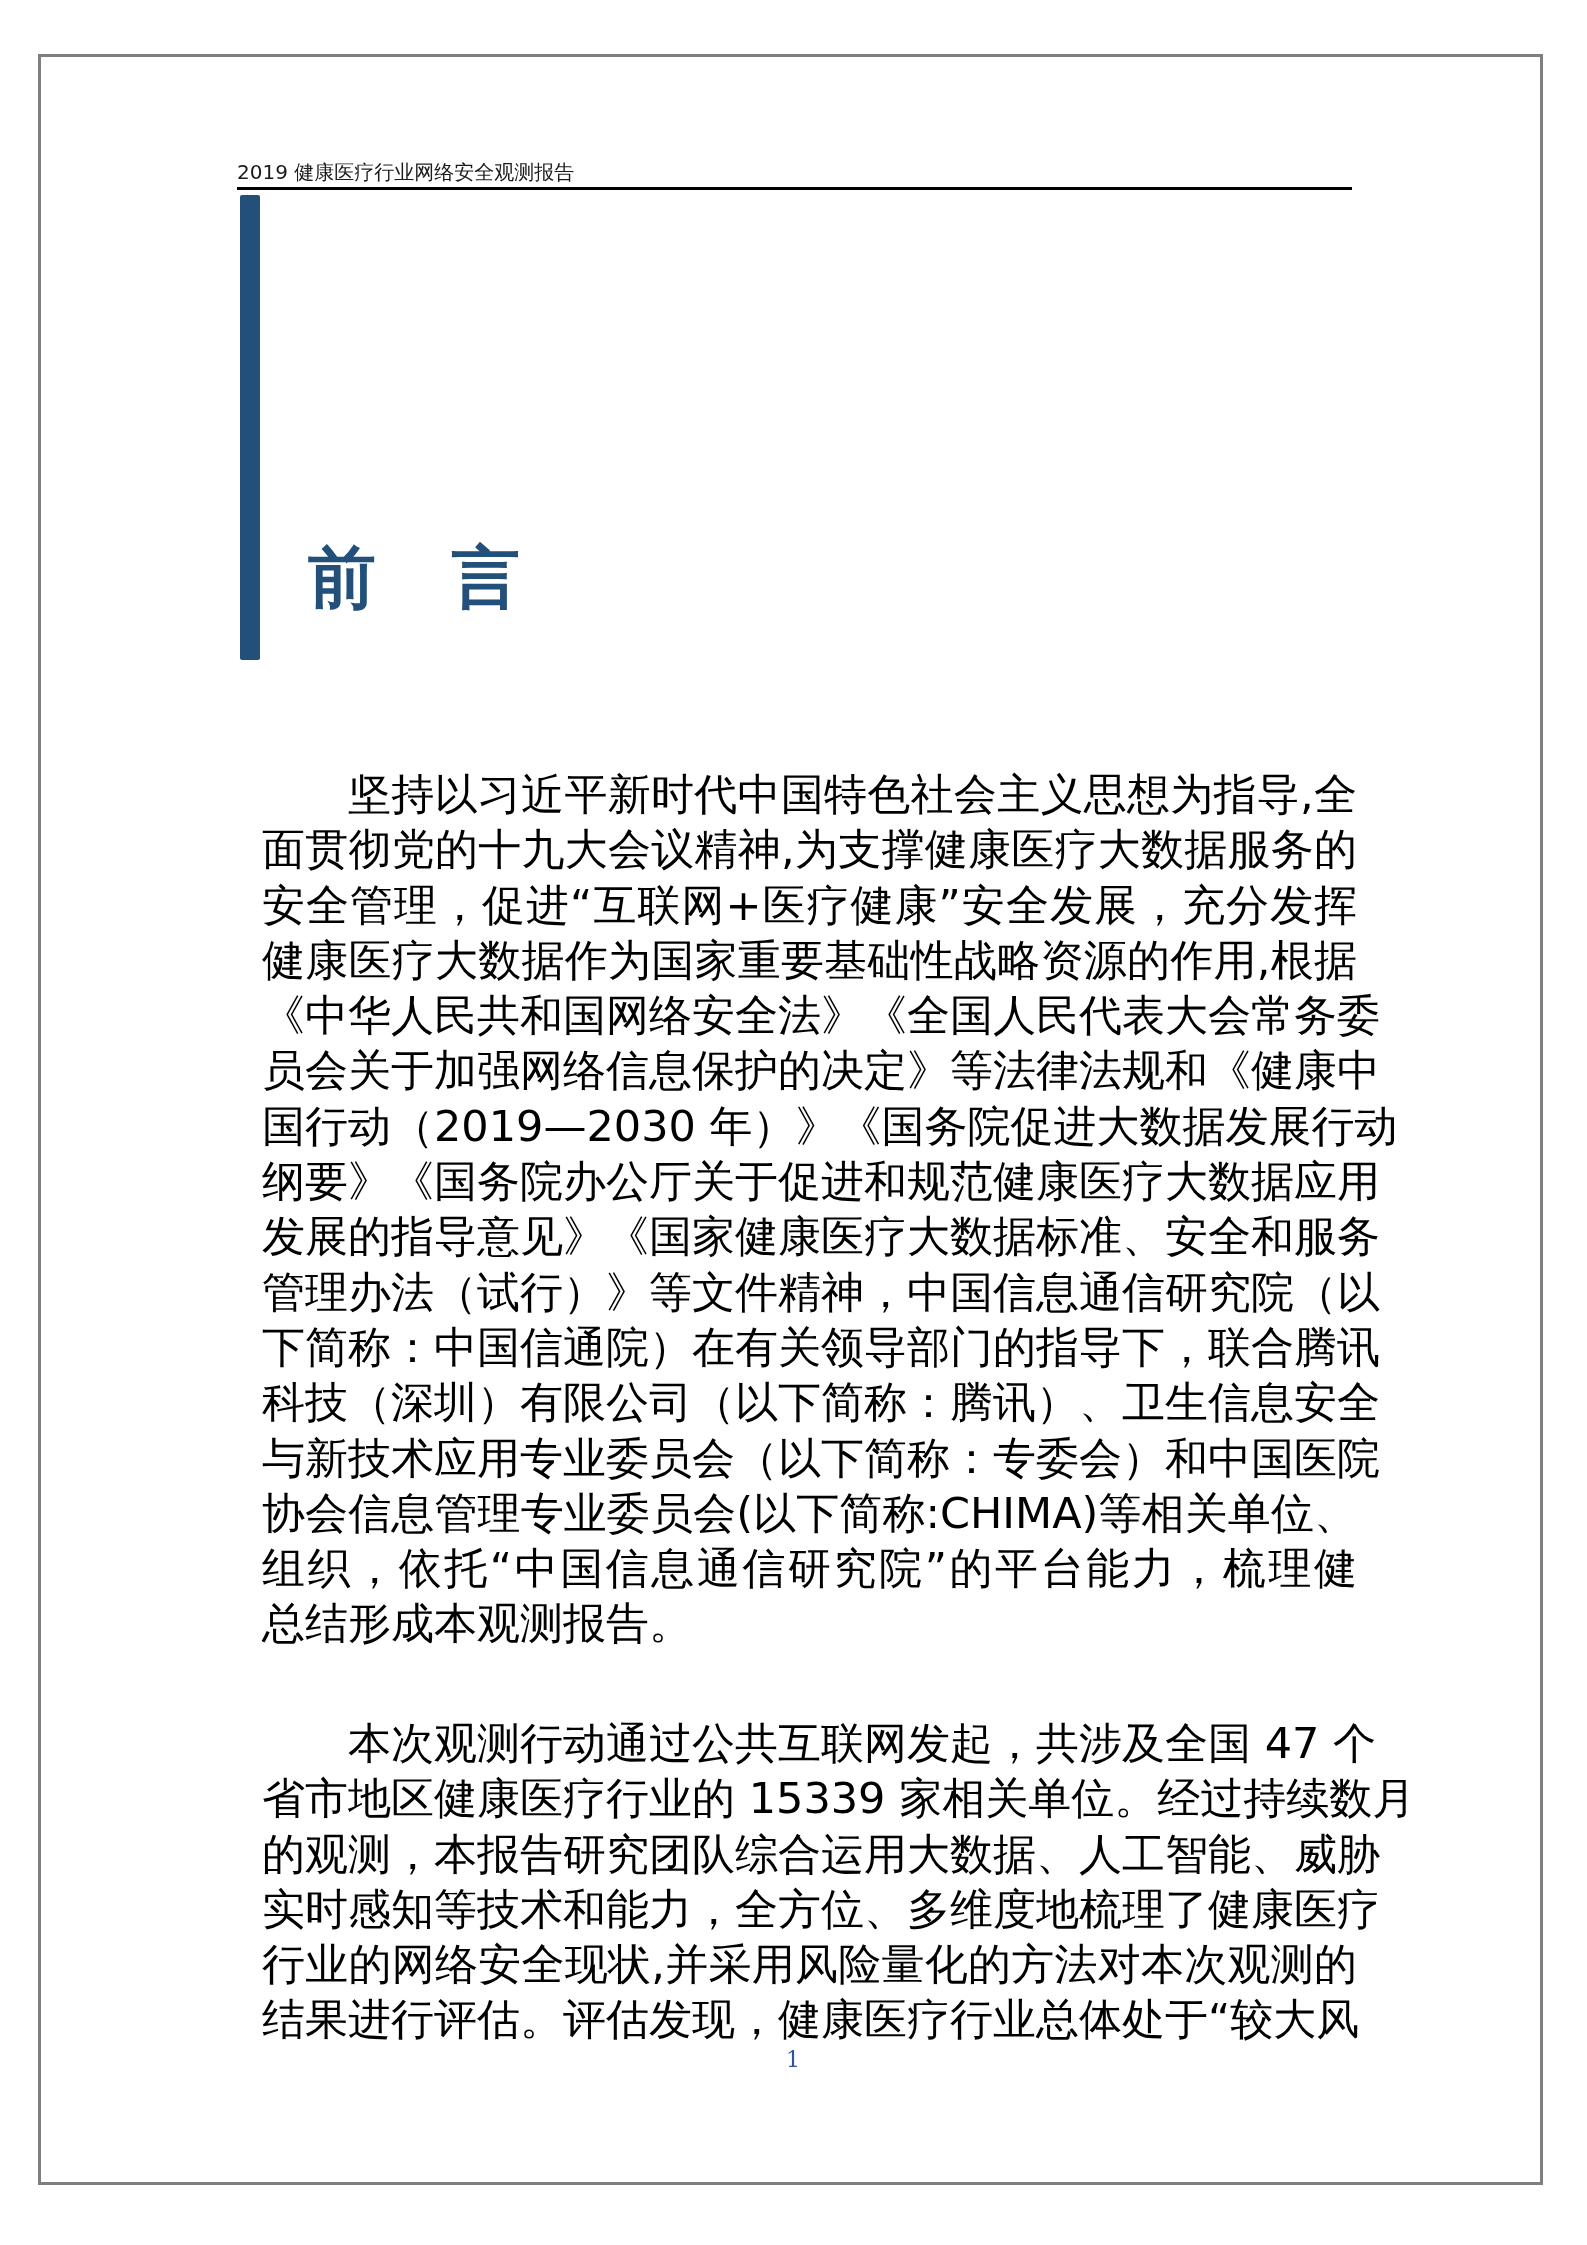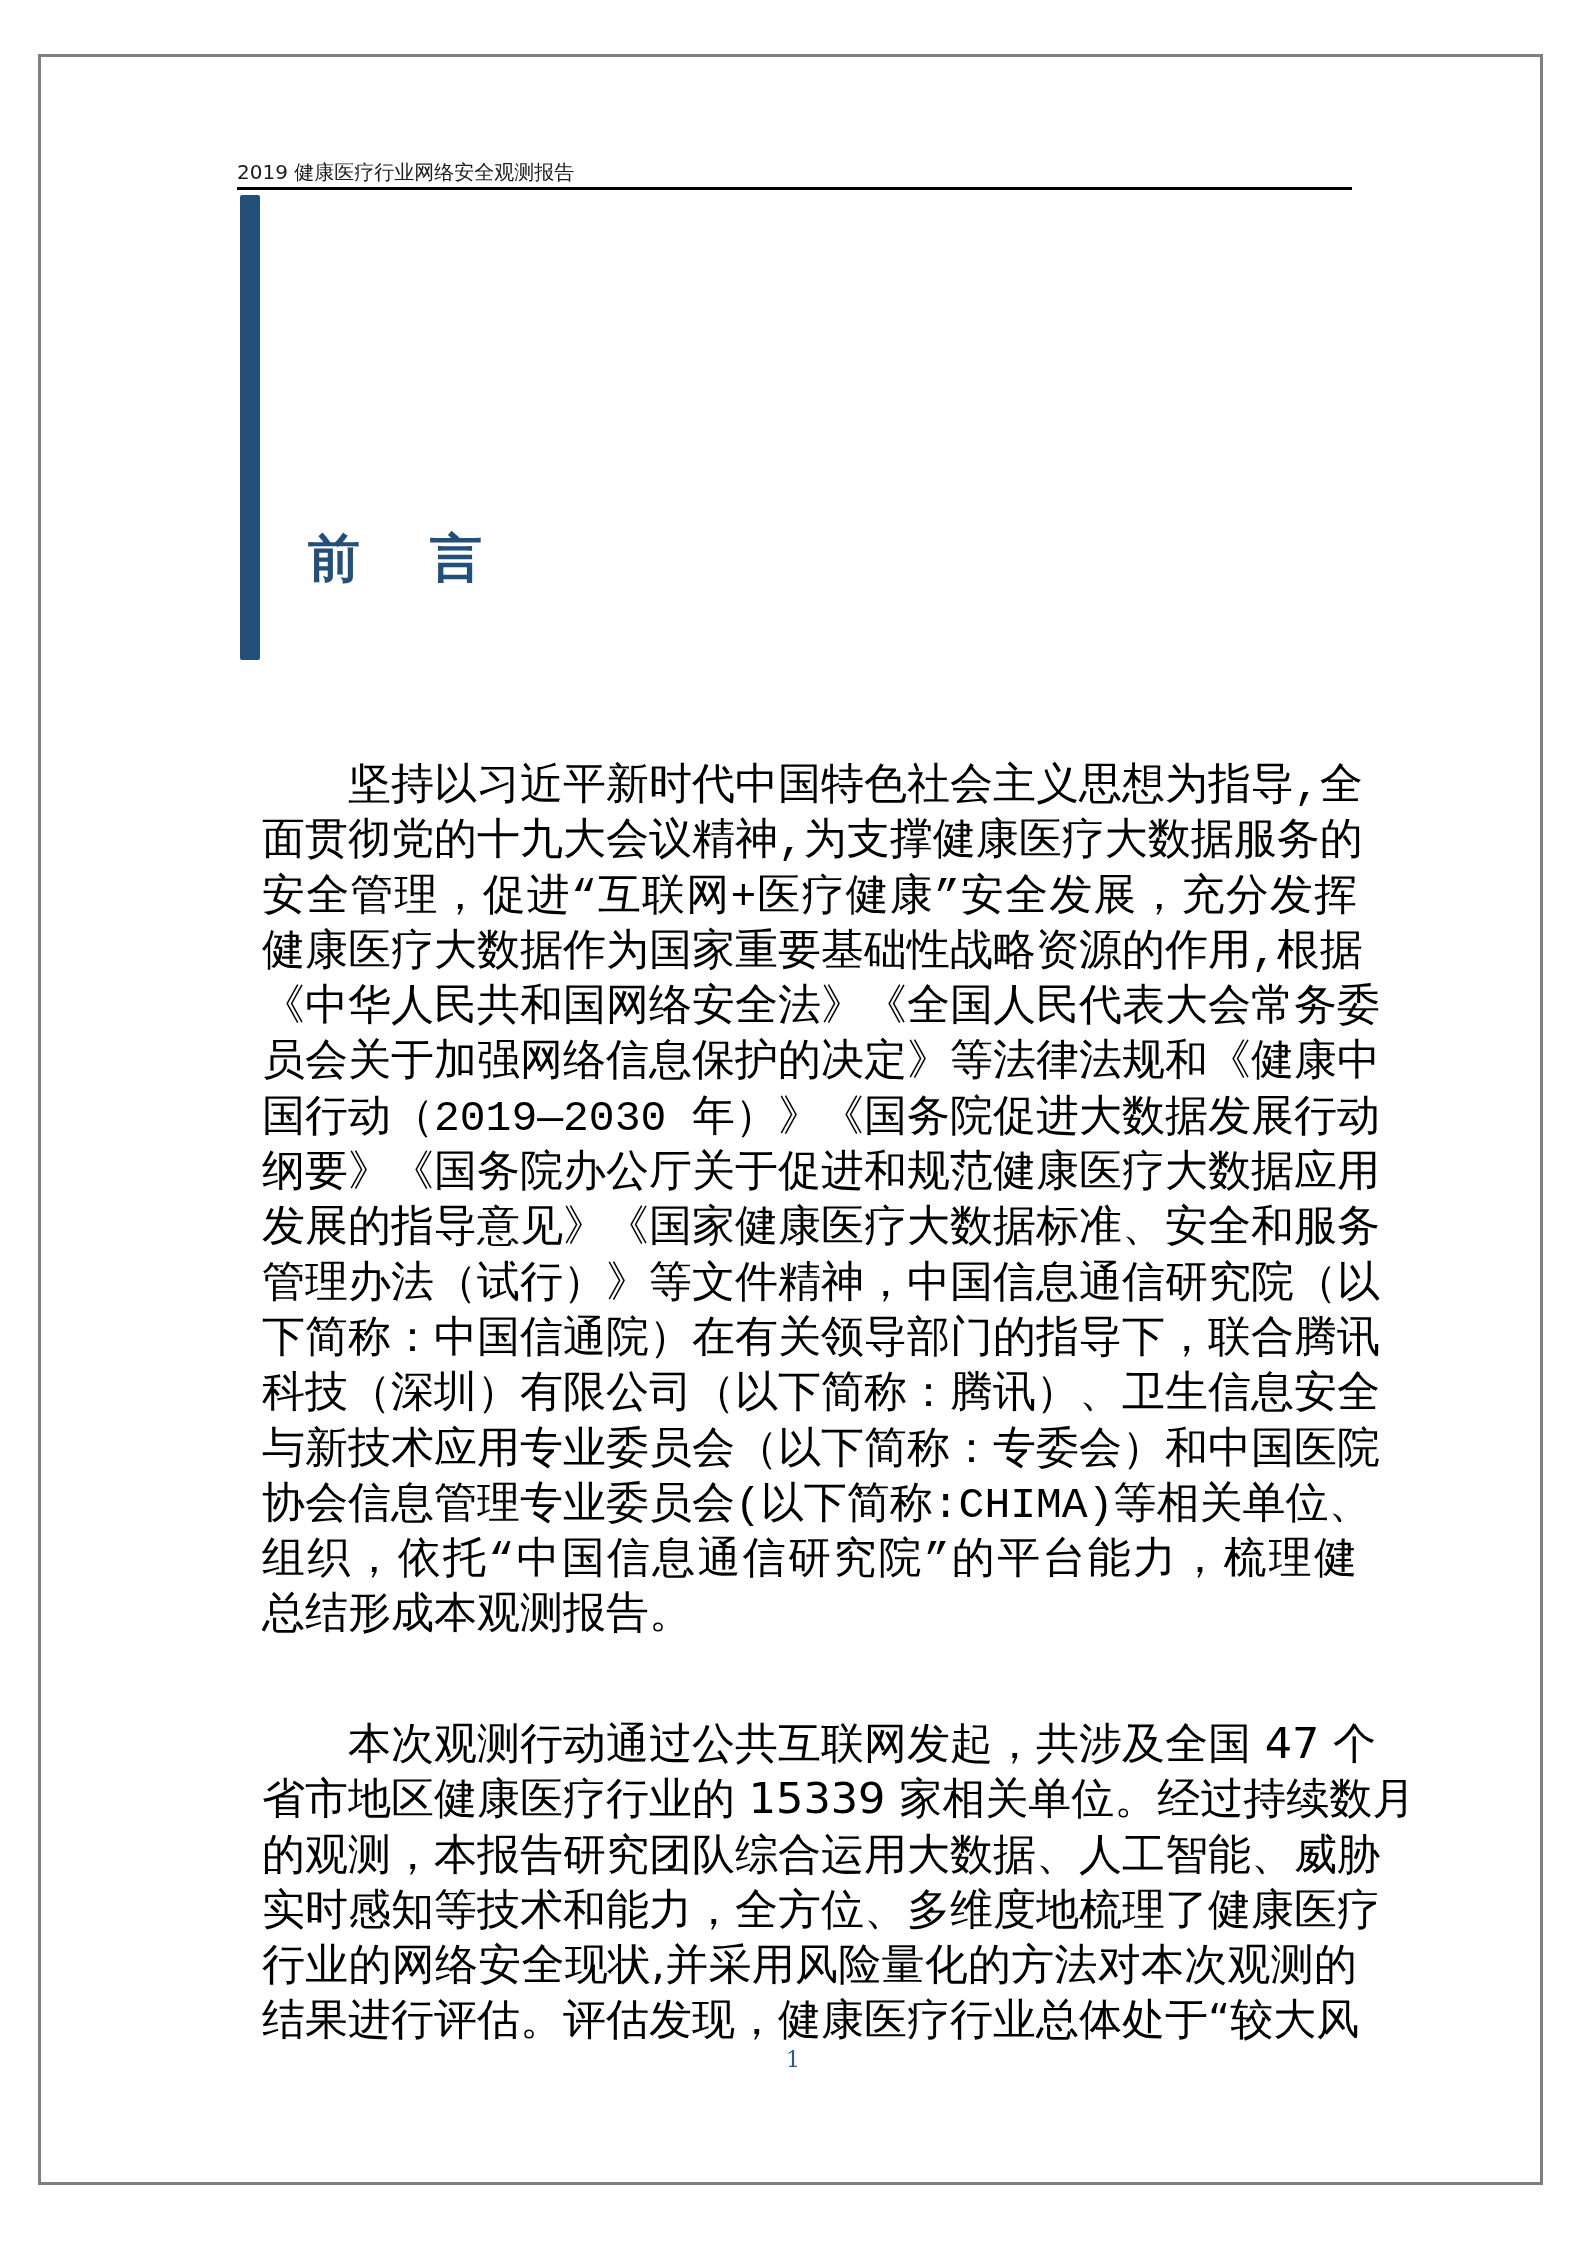--- a/index.html
+++ b/index.html
@@ -5,29 +5,29 @@
   html, body { margin: 0; padding: 0; background: #ffffff; }
   body { width: 1587px; height: 2245px; position: relative; overflow: hidden;
          font-family: "DejaVu Sans", "Liberation Sans", sans-serif; color: #000; }
   .page-frame { position: absolute; left: 38px; top: 54px; width: 1499px; height: 2125px;
                 border: 3px solid #7f7f7f; background: #fff; box-sizing: content-box; }
   .running-header { position: absolute; left: 237px; top: 160px; font-size: 20px; line-height: 24px;
                     color: #1a1a1a; white-space: nowrap; text-align: center; }
   .header-rule { position: absolute; left: 237px; top: 187px; width: 1115px; height: 3px; background: #000; }
   .title-bar { position: absolute; left: 240px; top: 195px; width: 20px; height: 465px;
                background: #22507a; border-radius: 2px; }
-  .title { position: absolute; left: 308px; top: 508px; font-size: 52px; line-height: 100px;
+  .title { position: absolute; left: 308px; top: 528px; font-size: 68px; line-height: 100px;
            font-weight: bold; color: #22507a; letter-spacing: 26px; white-space: nowrap; }
   .body-text { position: absolute; left: 262px; width: 1095px; }
   .para { margin: 0; }
   .line { display: block; font-size: 43px; line-height: 55.3px; height: 55.3px; white-space: nowrap;
           text-align: justify; text-align-last: justify; color: #000; }
   .line.last { text-align-last: left; }
   .line.indent { padding-left: 86px; }
-  .para-1 { position: absolute; left: 0; top: 0; width: 1095px; font-family: Liberation Mono, monospace; }
+  .para-1 { position: absolute; left: 0; top: 8px; width: 1095px; }
   .para-2 { position: absolute; left: 0; top: 957px; width: 1095px; }
   .page-number { position: absolute; left: 743px; width: 100px; top: 2046px; text-align: center;
                  font-family: "DejaVu Serif", "Liberation Serif", serif; font-size: 22px; line-height: 28px;
                  color: #2f5597; }
 </style>
 </head>
 <body>
 
 <div class="page-frame"></div>
 

